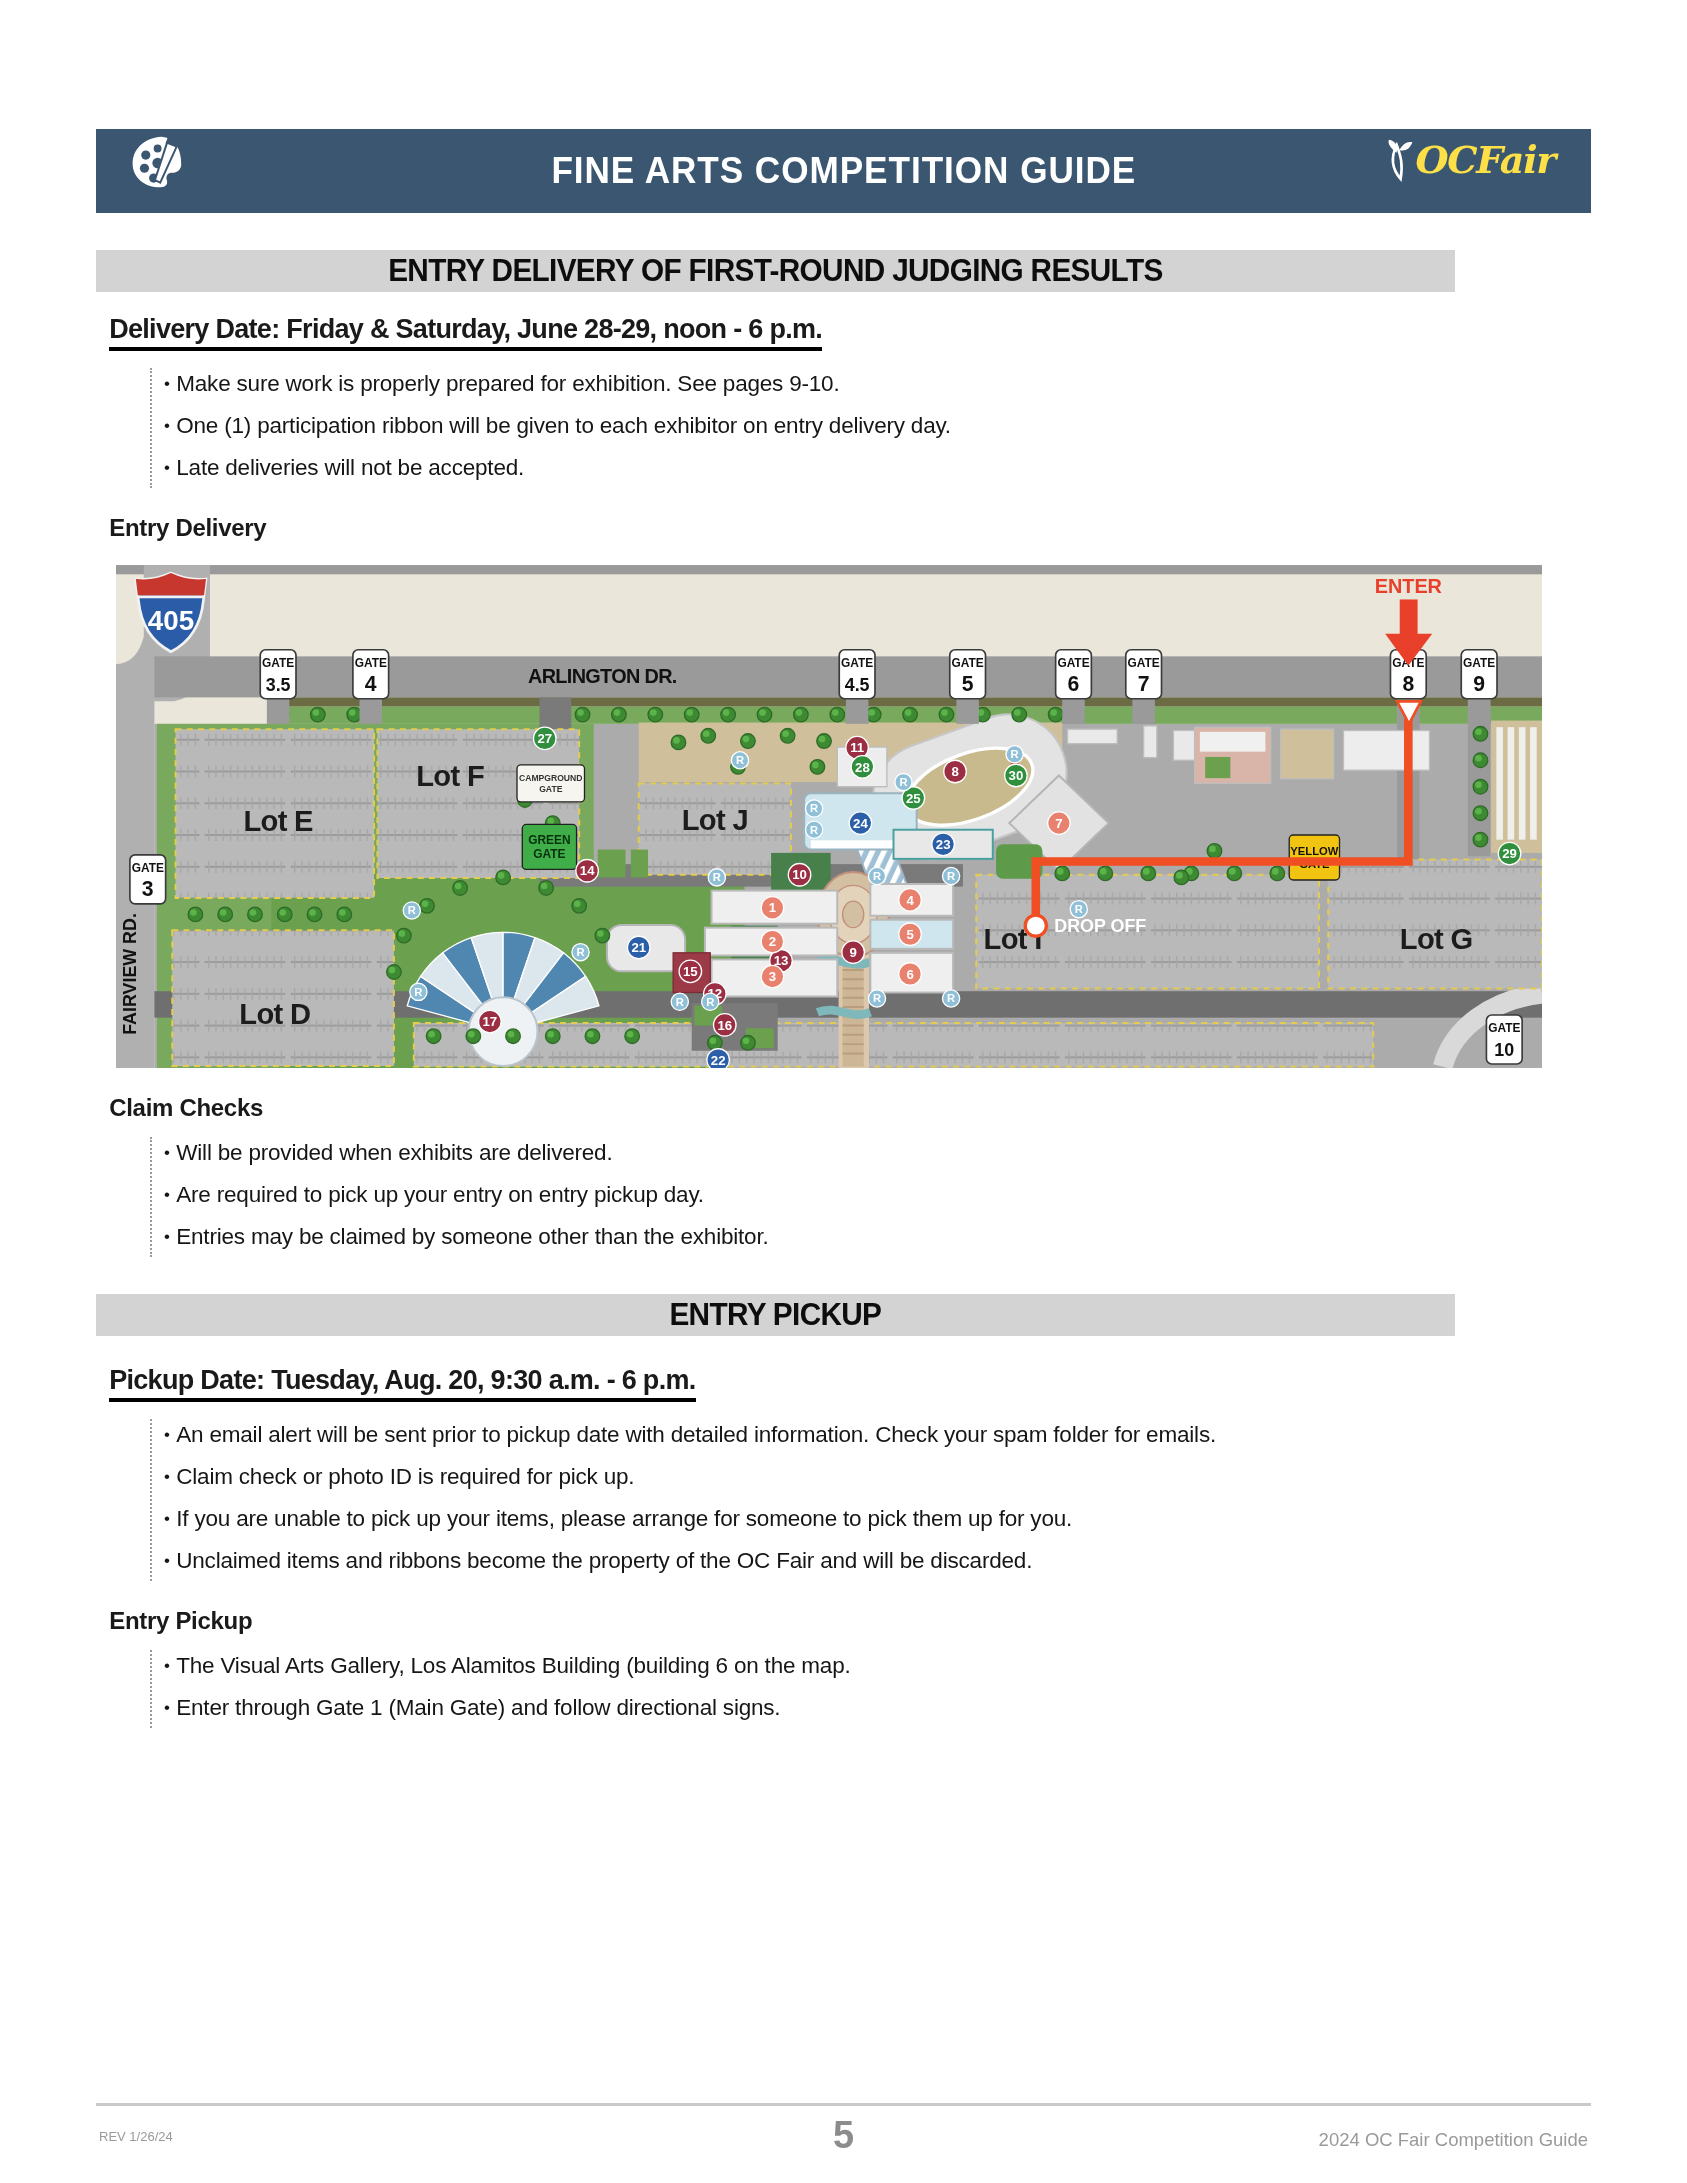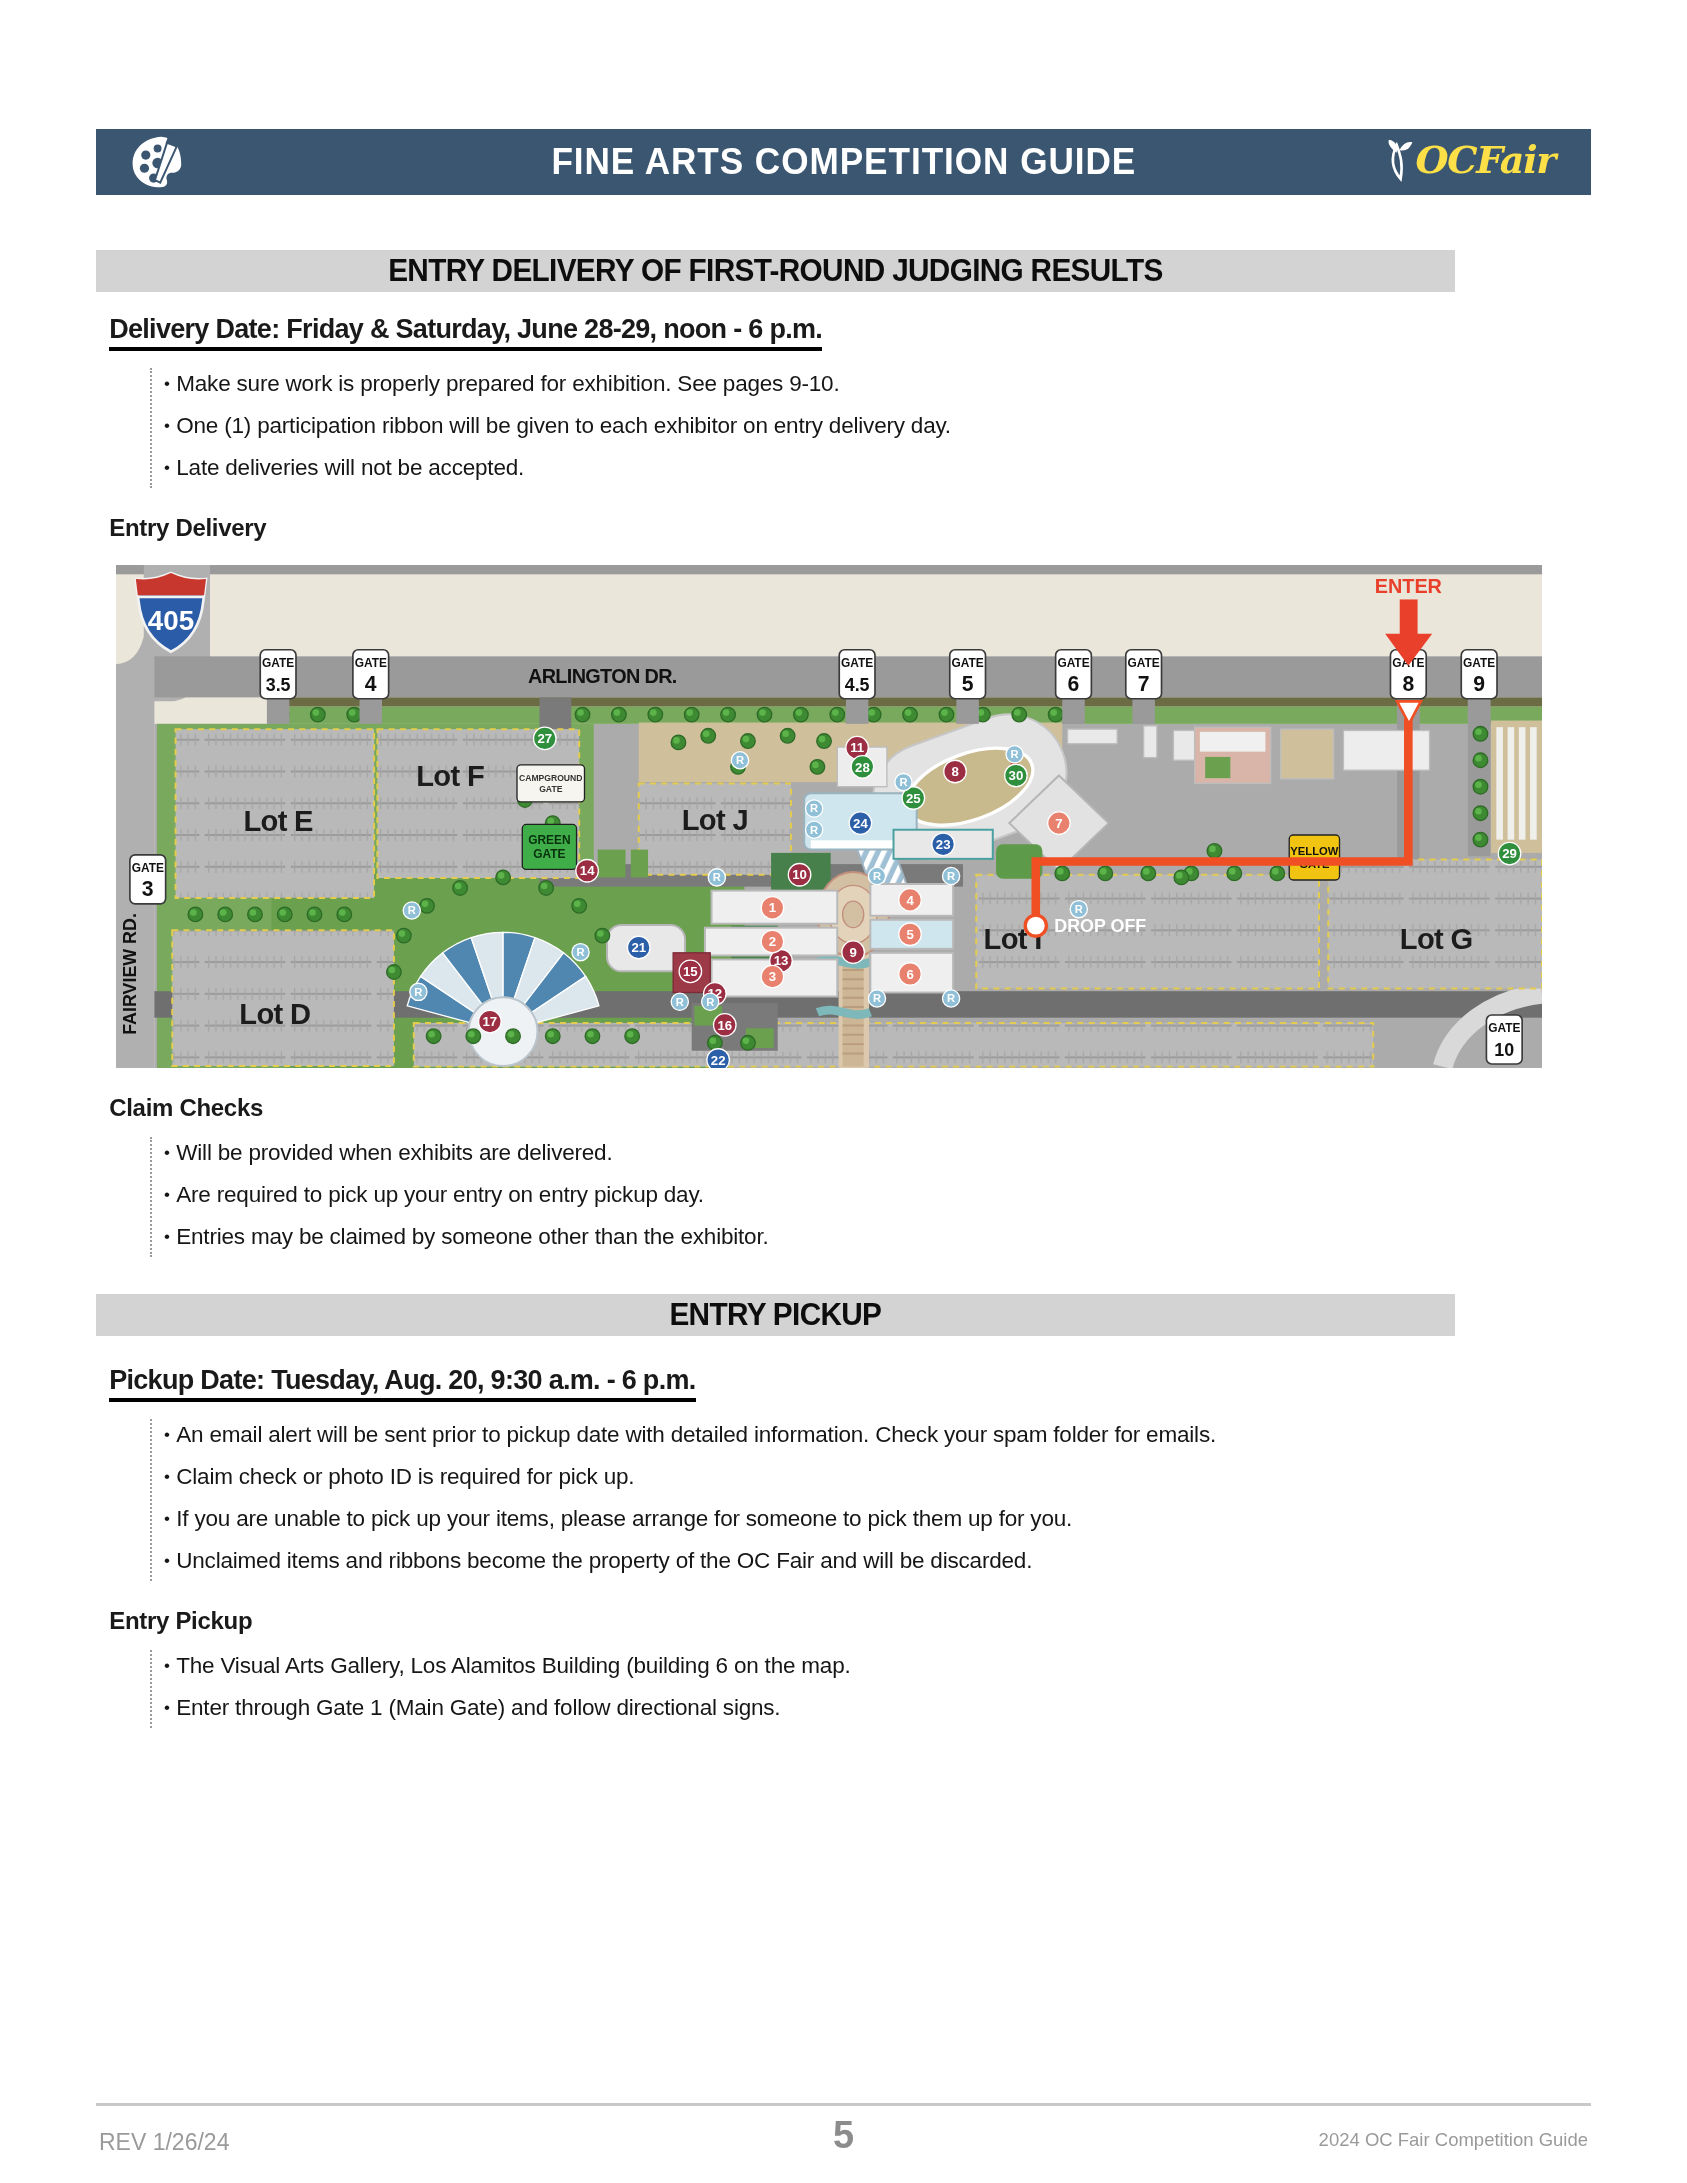--- a/index.html
+++ b/index.html
@@ -1,20 +1,20 @@
 <!DOCTYPE html>
 <html style="font-size:10.6px"><head>
 <meta charset="utf-8">
 <style>
   html,body{margin:0;padding:0;background:#ffffff;}
   .page{position:relative;width:1687px;height:2183px;background:#ffffff;overflow:hidden;
         font-family:"Liberation Sans",sans-serif;color:#1a1a1a;}
 
   
-  .header-bar{position:absolute;top:129px;left:96px;width:1495px;height:66px;
+  .header-bar{position:absolute;top:129px;left:96px;width:1495px;height:84px;
               background:#3b5670;display:flex;align-items:center;justify-content:center;}
   .header-title{color:#ffffff;font-size:37px;font-weight:800;letter-spacing:1px;
                 transform:scaleX(.95);white-space:nowrap;}
   .palette-wrap{position:absolute;left:34px;top:5.3px;}
   .logo-wrap{position:absolute;right:36px;top:8px;display:flex;align-items:center;}
   .logo-text{color:#fde047;font-family:"DejaVu Serif",serif;font-weight:bold;font-style:italic;
              font-size:38px;letter-spacing:-1.3px;}
 
   
   .section-bar{width:1359px;height:42px;background:#d3d3d3;display:flex;align-items:center;
@@ -36,21 +36,21 @@
   ul.bullets li::before{content:"•";font-size:17px;margin-right:6.6px;position:relative;top:-2px;}
 
   .map-frame{margin:22.5px 0 0 20px;width:1426px;height:503px;}
   svg text{font-family:"Liberation Sans",sans-serif;}
 
   .bar2{margin:37px 0 0 0;}
   .pickup-date{margin-top:29px;}
 
   
   .footer-rule{position:absolute;top:2103px;left:96px;width:1495px;height:3.3px;background:#c9c9c9;}
-  .footer-left{position:absolute;top:2129px;left:99px;font-size:23px;color:#9a9a9a;}
+  .footer-left{position:absolute;top:2129px;left:99px;font-size:13px;color:#9a9a9a;}
   .footer-page{position:absolute;top:2114px;left:0;width:1687px;text-align:center;
                font-size:38px;color:#8c8c8c;font-weight:600;}
   .footer-right{position:absolute;top:2129px;right:99px;font-size:18.5px;color:#9a9a9a;}
 </style>
 </head>
 <body>
 
 <div class="page">
 
   <div class="header-bar">

